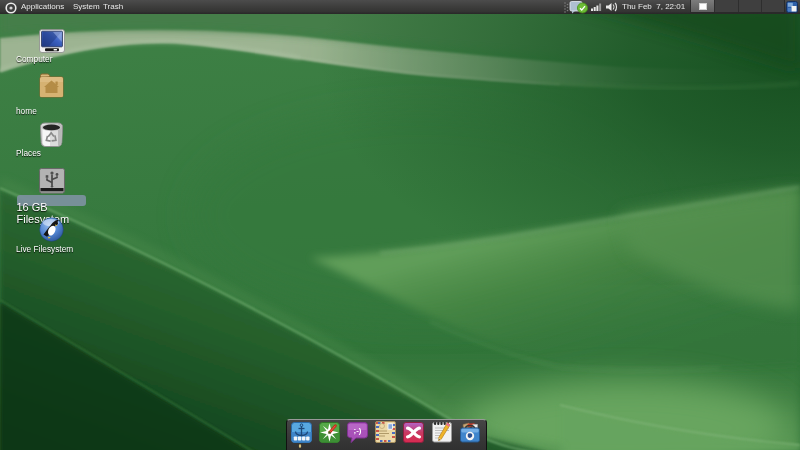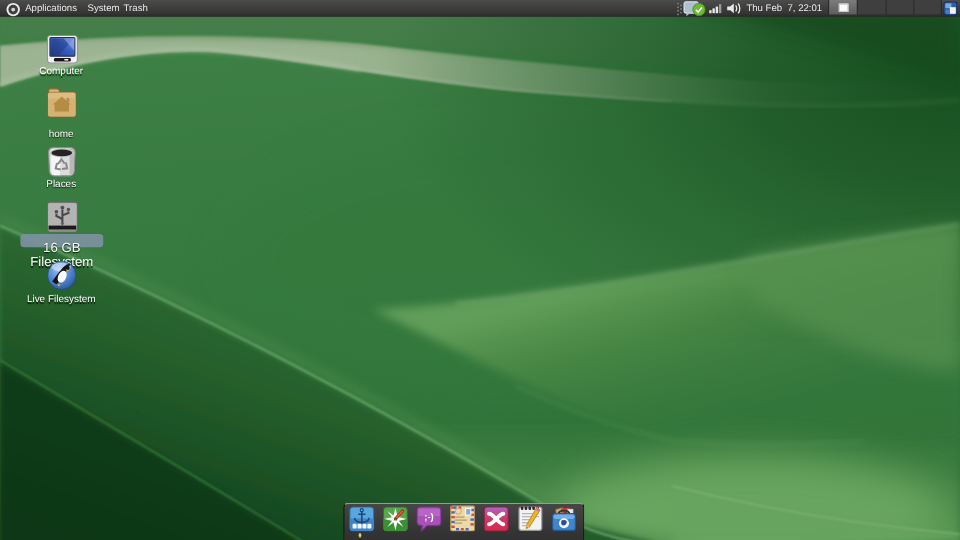--- a/index.html
+++ b/index.html
@@ -1,17 +1,17 @@
 <!DOCTYPE html>
 <html><head><meta charset="utf-8"><style>
 html,body{margin:0;padding:0;width:800px;height:450px;overflow:hidden;background:#3b7f43;font-family:"Liberation Sans",sans-serif;}
 #wall{position:absolute;top:0;left:0;}
 #panel{position:absolute;top:0;left:0;width:800px;height:14px;background:linear-gradient(#4c4c4c,#3e3e3d 45%,#343433 82%,#272727);}
 .menu{position:absolute;top:0;height:14px;line-height:14px;font-size:8px;color:#e8e8e8;}
-.dlabel{position:absolute;font-size:8.3px;color:#fff;text-align:center;text-shadow:0 1px 1px rgba(0,0,0,.85);width:70px;}
+.dlabel{position:absolute;font-size:8.3px;color:#fff;text-shadow:0 1px 1px rgba(0,0,0,.85);width:70px;}
 .icon{position:absolute;}
 #dock{position:absolute;left:286px;top:419px;width:199px;height:31px;background:linear-gradient(#464646,#353535 70%,#303030);border:1px solid #111;border-top:1px solid #999;border-bottom:none;border-radius:4px 4px 0 0;}
 .dicon{position:absolute;top:3px;}
 </style></head><body>
 <svg id="wall" width="800" height="450" viewBox="0 0 800 450">
 <defs>
 <linearGradient id="base" x1="0" y1="0" x2="0.15" y2="1">
 <stop offset="0" stop-color="#3f8146"></stop>
         <stop offset="0.5" stop-color="#377a3f"></stop>
         <stop offset="1" stop-color="#2f7237"></stop>

